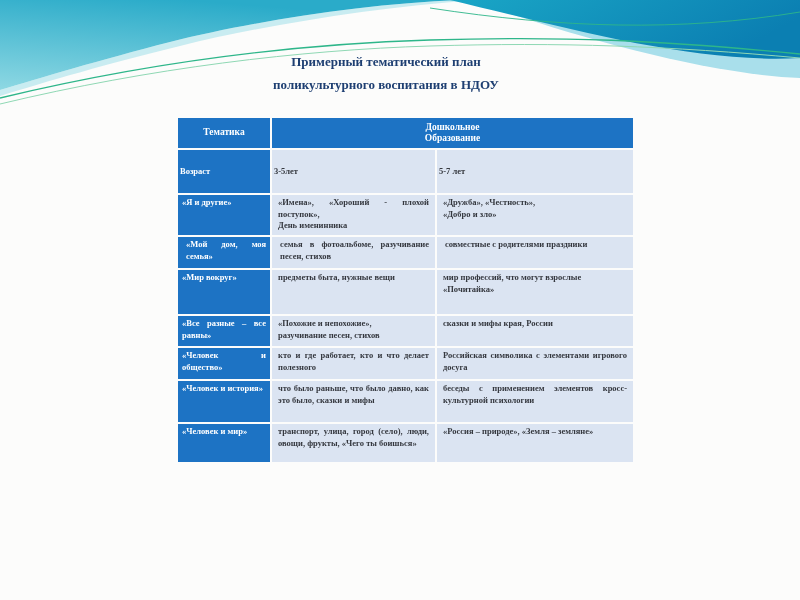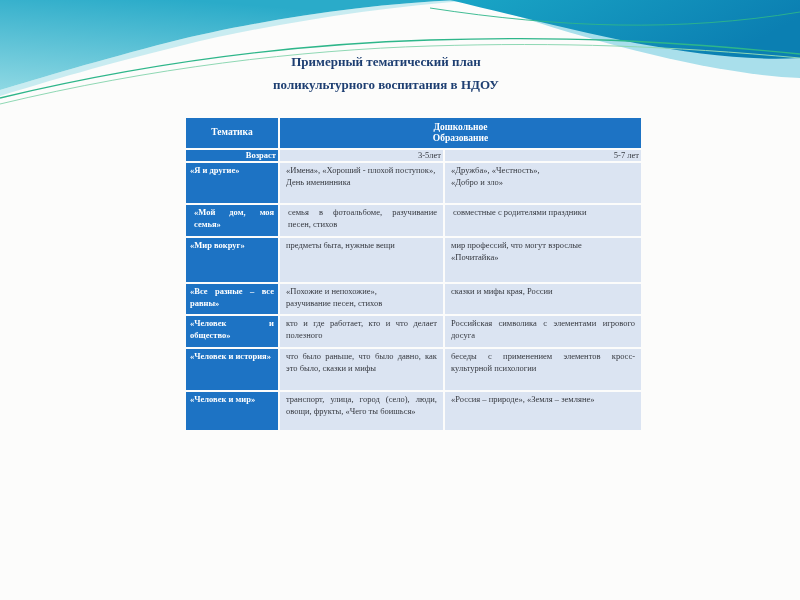--- a/index.html
+++ b/index.html
@@ -2,29 +2,29 @@
 <html><head>
 <meta charset="utf-8">
 <style>
   html,body{margin:0;padding:0;}
   .stage{position:relative;width:800px;height:600px;background:#fcfcfb;overflow:hidden;
          font-family:"Liberation Serif",serif;}
   .waves{position:absolute;top:0;left:0;display:block;}
   .title{position:absolute;top:50px;left:0;width:772px;margin:0;text-align:center;
          font-size:13px;line-height:23px;font-weight:bold;color:#1e3f72;
          font-family:"Liberation Serif",serif;}
-  table.plan{position:absolute;left:184px;top:116px;width:459px;
+  table.plan{position:absolute;left:176px;top:116px;width:459px;
              border-collapse:separate;border-spacing:2px;table-layout:fixed;}
   td{vertical-align:top;padding:2px 6px;font-size:8.5px;line-height:11.5px;color:#35383f;
-     text-align:justify;white-space:pre-line;overflow-wrap:break-word;}
+     text-align:justify;white-space:pre-line;overflow-wrap:break-word;font-weight:bold;}
   td.blue{background:#1d73c4;color:#ffffff;font-weight:bold;}
   td.light{background:#dbe4f2;}
   td.c1{padding:2px 4px;}
   tr.r-head td{text-align:center;font-size:9.5px;line-height:11.5px;height:26px;vertical-align:middle;}
-  tr.r-age td{text-align:right;height:11px;padding:0 2px;line-height:11px;}
+  tr.r-age td{text-align:left;height:11px;padding:16px 2px;line-height:11px;}
   tr.r0 td{height:36px;} tr.r1 td{height:27px;padding-left:8px;} tr.r2 td{height:40px;}
   tr.r3 td{height:88px;} tr.r4 td{height:26px;} tr.r5 td{height:48px;}
   tr.r6 td{height:27px;} tr.r7 td{height:37px;} tr.r8 td{height:34px;}
 </style>
 </head>
 <body>
 
 <div class="stage">
 
   <svg class="waves" width="800" height="130" viewBox="0 0 800 130" preserveAspectRatio="none" aria-hidden="true">

